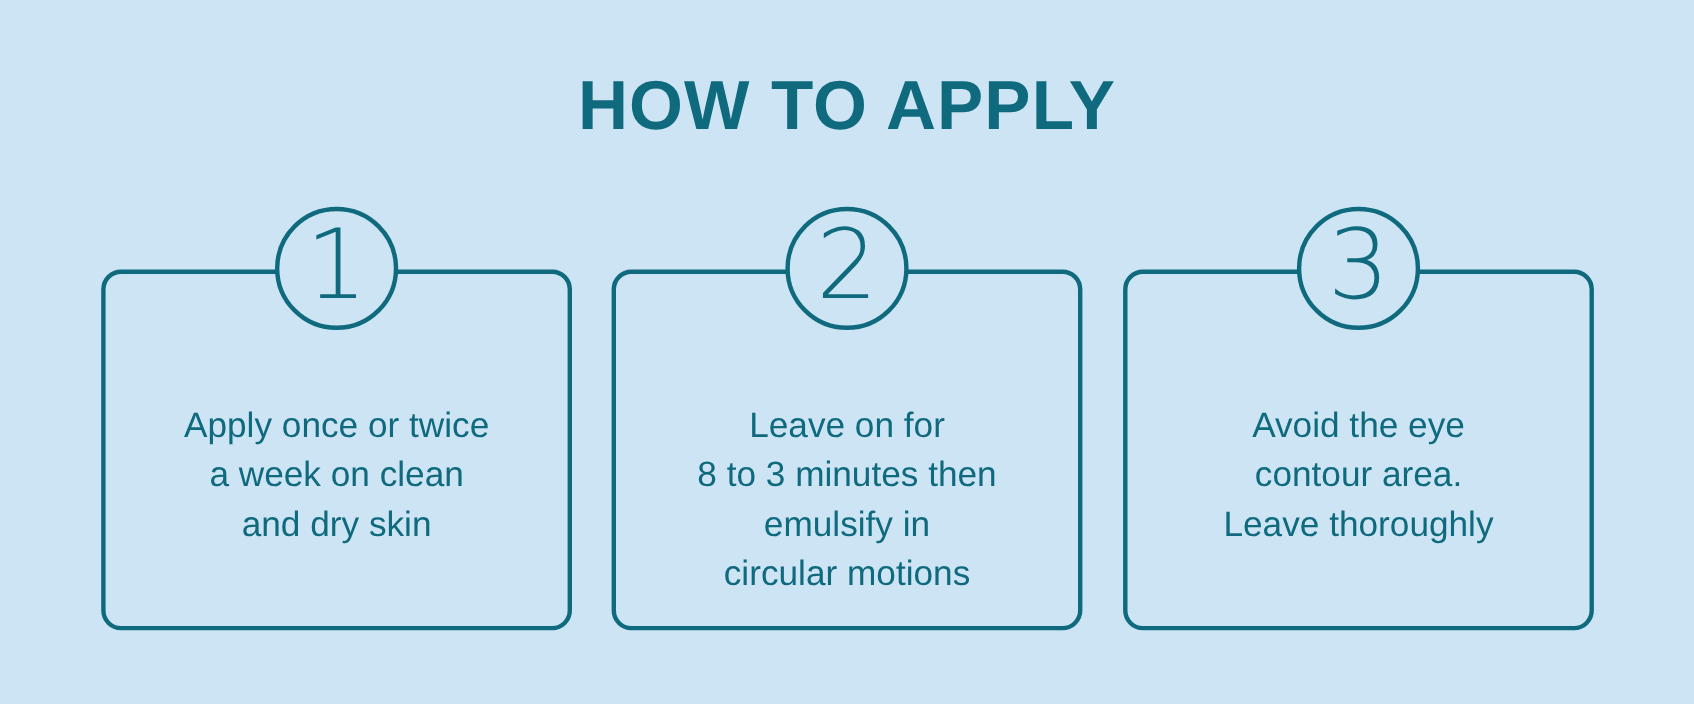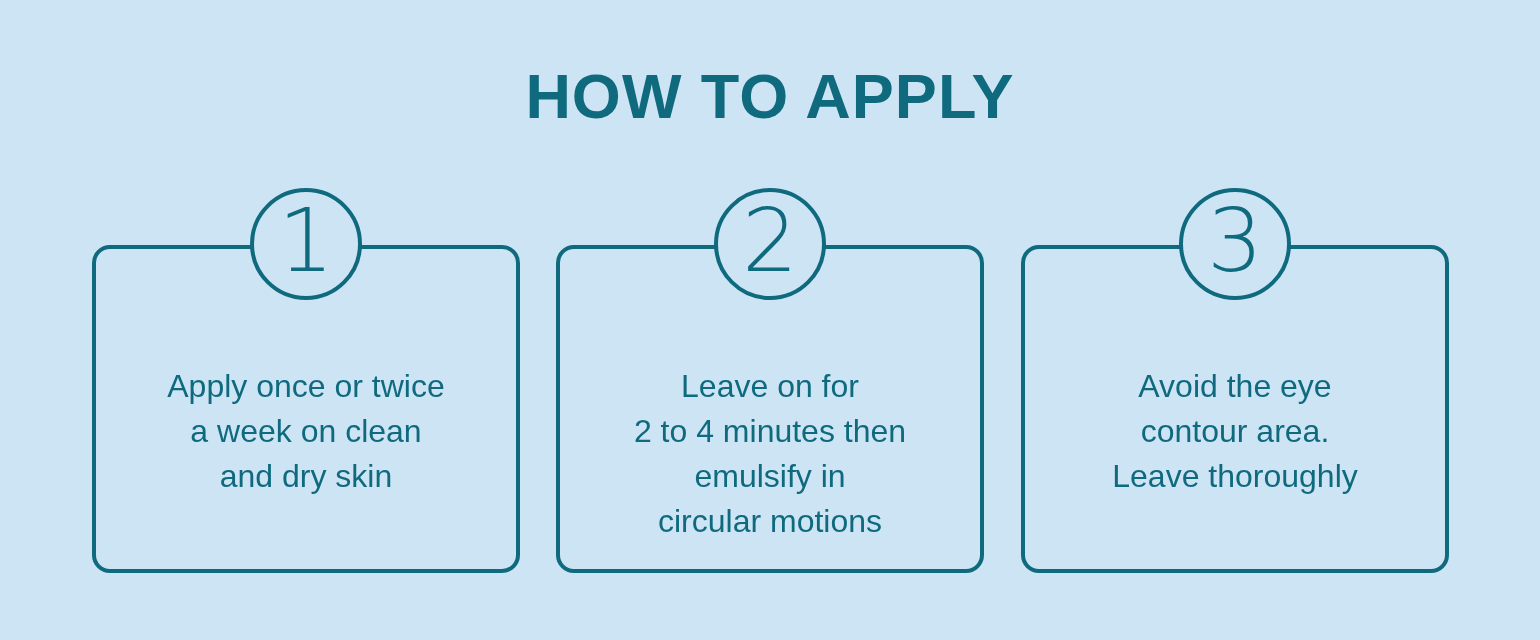--- a/index.html
+++ b/index.html
@@ -86,21 +86,21 @@
     <div class="step-description">Apply once or twice
 a week on clean
 and dry skin</div>
   </div>
 
   <div class="step-card pos-1">
     <div class="step-badge">
       <span class="step-number">2</span>
     </div>
     <div class="step-description">Leave on for
-2 to 4 minutes then
+8 to 3 minutes then
 emulsify in
 circular motions</div>
   </div>
 
   <div class="step-card pos-2">
     <div class="step-badge">
       <span class="step-number">3</span>
     </div>
     <div class="step-description">Avoid the eye
 contour area.

